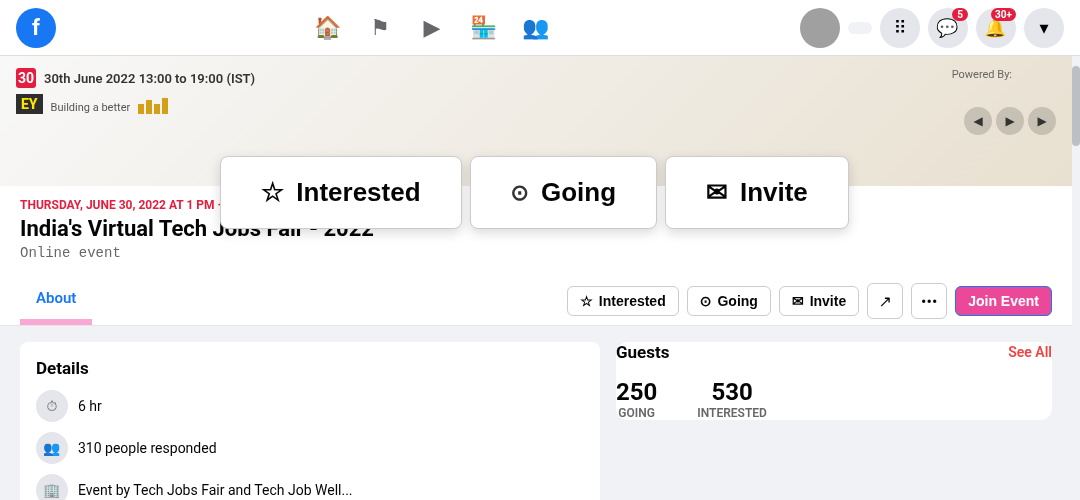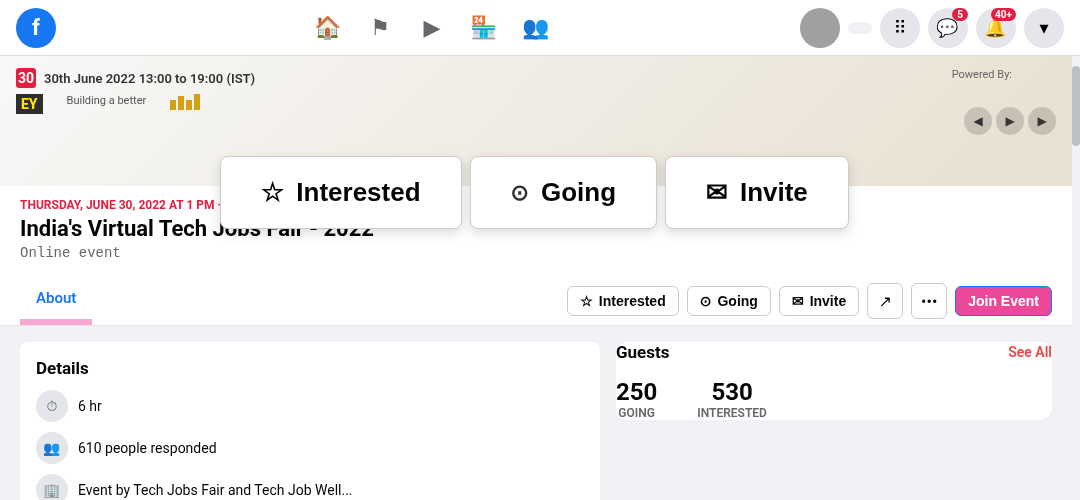--- a/index.html
+++ b/index.html
@@ -145,22 +145,22 @@
       font-weight: 600;
       color: #333;
     }
     .banner-partner {
       font-size: 12px;
       color: #555;
       margin-bottom: 4px;
     }
     .banner-logos {
       display: flex;
-      gap: 24px;
-      align-items: flex-start;
+      gap: 8px;
+      align-items: flex-end;
     }
     .logo-ey {
       font-size: 14px;
       font-weight: 800;
       color: #ffe600;
       background: #2e2e2e;
       padding: 2px 5px;
     }
     .logo-bars {
       display: flex;
@@ -411,21 +411,21 @@
   <div class="nav-right">
     <div class="nav-avatar" style="background: #a0a0a0;"></div>
     <div class="nav-name-pill"></div>
     <div class="nav-round-btn">⠿</div>
     <div class="nav-round-btn">
       💬
       <span class="badge">5</span>
     </div>
     <div class="nav-round-btn">
       🔔
-      <span class="badge">40+</span>
+      <span class="badge">30+</span>
     </div>
     <div class="nav-round-btn">▾</div>
   </div>
 </div>
 
 <div class="main">
   <div class="content-area">
 
     <div class="event-banner">
       <div class="banner-top">
@@ -505,21 +505,21 @@
     <div class="bottom-content">
       <div class="left-panel">
         <div class="details-card">
           <div class="details-title">Details</div>
           <div class="detail-row">
             <div class="detail-icon">⏱</div>
             <span>6 hr</span>
           </div>
           <div class="detail-row">
             <div class="detail-icon">👥</div>
-            <span>610 people responded</span>
+            <span>310 people responded</span>
           </div>
           <div class="detail-row">
             <div class="detail-icon">🏢</div>
             <span>Event by Tech Jobs Fair and Tech Job Well...</span>
           </div>
         </div>
       </div>
 
       <div class="right-panel">
         <div class="guests-card">

